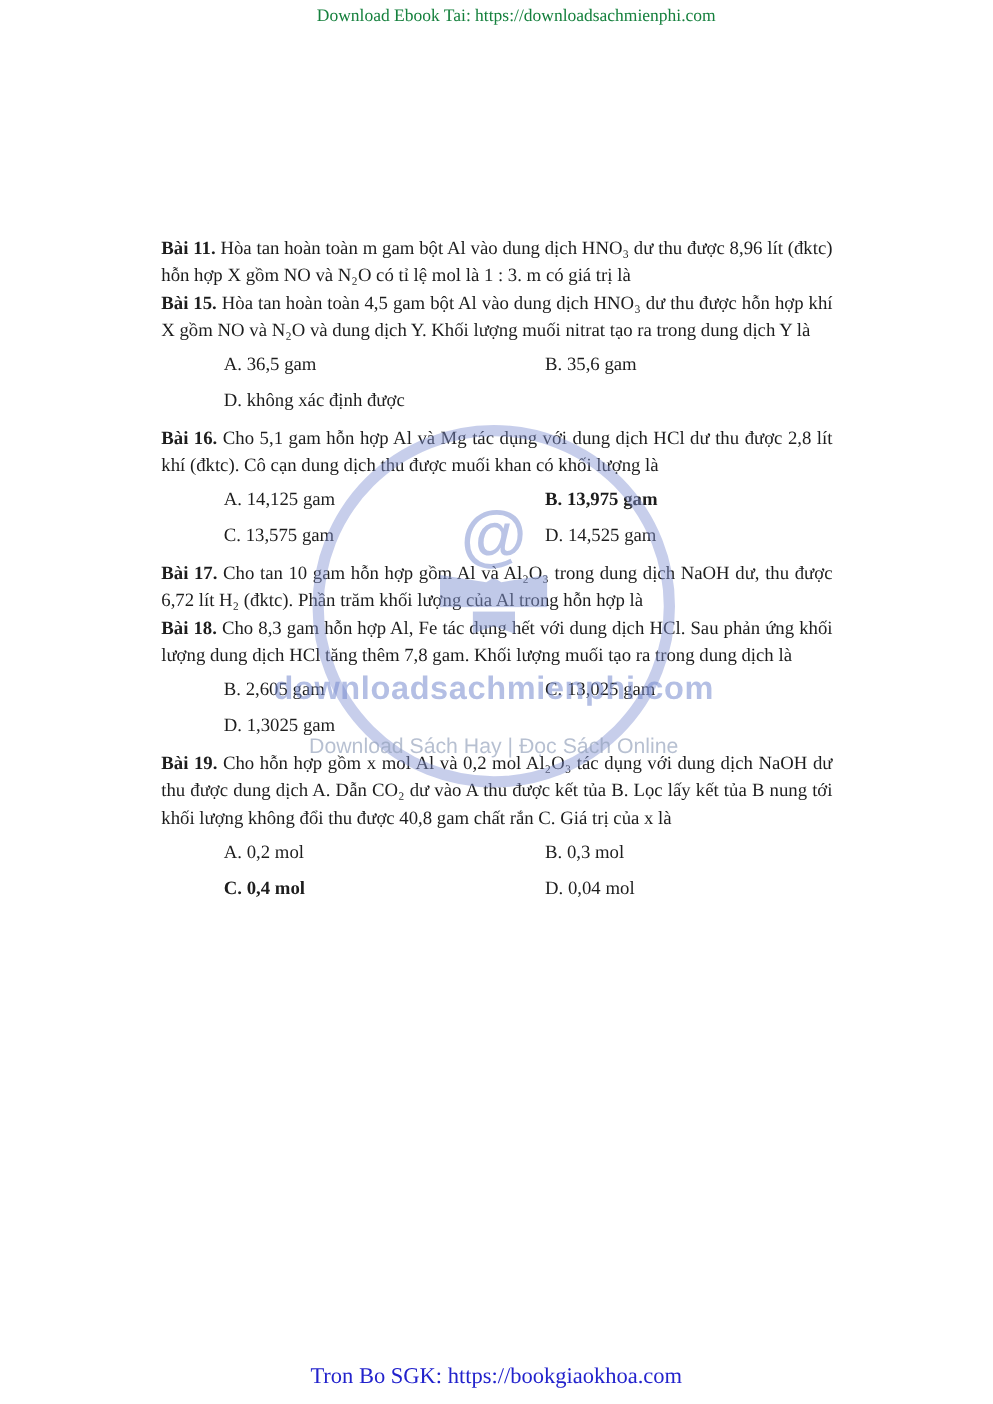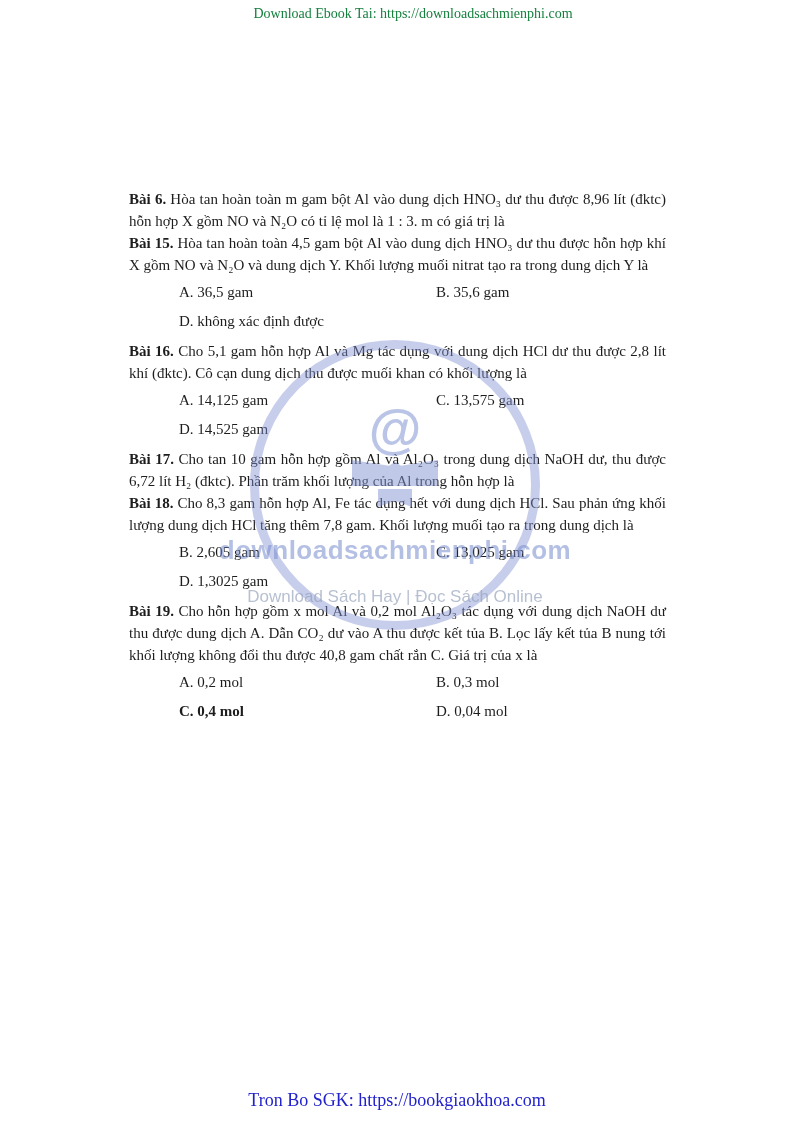--- a/index.html
+++ b/index.html
@@ -83,36 +83,37 @@
     <div class="wm-book"></div>
     <div class="wm-ribbon"></div>
   </div>
   <div class="wm-site">downloadsachmienphi.com</div>
   <div class="wm-tagline">Download Sách Hay | Đọc Sách Online</div>
 </div>
 
 <div class="content">
 
   <div class="question">
-    <p class="qtext"><b class="qlabel">Bài 6.</b> <span>Hòa tan hoàn toàn m gam bột Al vào dung dịch HNO₃ dư thu được 8,96 lít (đktc)  hỗn hợp X gồm NO và N₂O có tỉ lệ mol là 1 : 3. m có giá trị là</span></p>
+    <p class="qtext"><b class="qlabel">Bài 11.</b> <span>Hòa tan hoàn toàn m gam bột Al vào dung dịch HNO₃ dư thu được 8,96 lít (đktc)  hỗn hợp X gồm NO và N₂O có tỉ lệ mol là 1 : 3. m có giá trị là</span></p>
   </div>
 
   <div class="question">
     <p class="qtext"><b class="qlabel">Bài 15.</b> <span>Hòa tan hoàn toàn 4,5 gam bột Al vào dung dịch HNO₃ dư thu được hỗn hợp khí X gồm NO và N₂O và dung dịch Y. Khối lượng muối nitrat tạo ra trong dung dịch Y là</span></p>
     <div class="options">
       <span class="opt">A. 36,5 gam</span>
       <span class="opt">B. 35,6 gam</span>
       <span class="opt">D. không xác định được</span>
     </div>
   </div>
 
   <div class="question">
     <p class="qtext"><b class="qlabel">Bài 16.</b> <span>Cho 5,1 gam hỗn hợp Al và Mg tác dụng với dung dịch HCl dư thu được 2,8 lít khí (đktc). Cô cạn dung dịch thu được muối  khan có khối lượng là</span></p>
     <div class="options">
       <span class="opt">A. 14,125 gam</span>
+      <span class="opt bold">B. 13,975 gam</span>
       <span class="opt">C. 13,575 gam</span>
       <span class="opt">D. 14,525 gam</span>
     </div>
   </div>
 
   <div class="question">
     <p class="qtext"><b class="qlabel">Bài 17.</b> <span>Cho tan 10 gam hỗn hợp gồm Al và Al₂O₃ trong dung dịch NaOH dư, thu được 6,72 lít H₂ (đktc). Phần trăm khối lượng của Al trong hỗn hợp là</span></p>
   </div>
 
   <div class="question">

